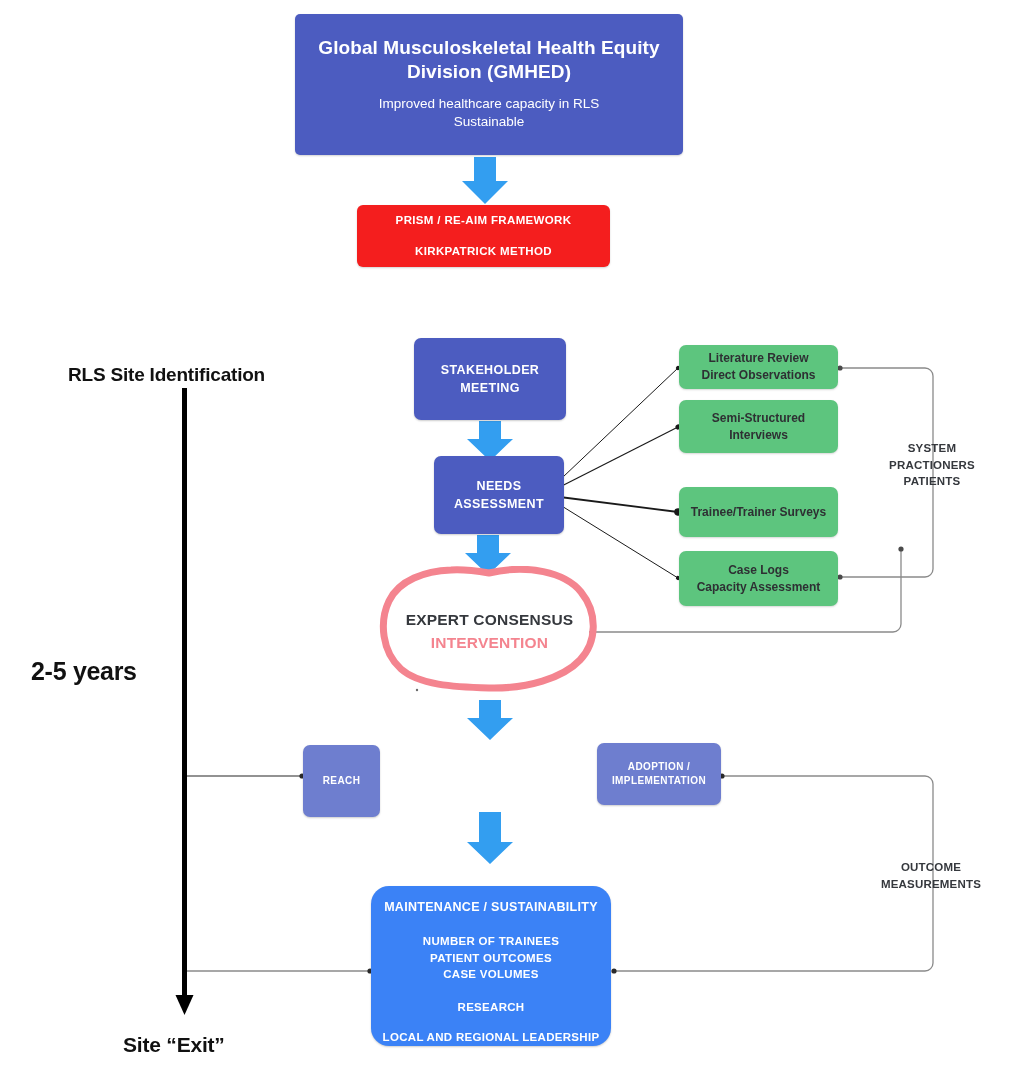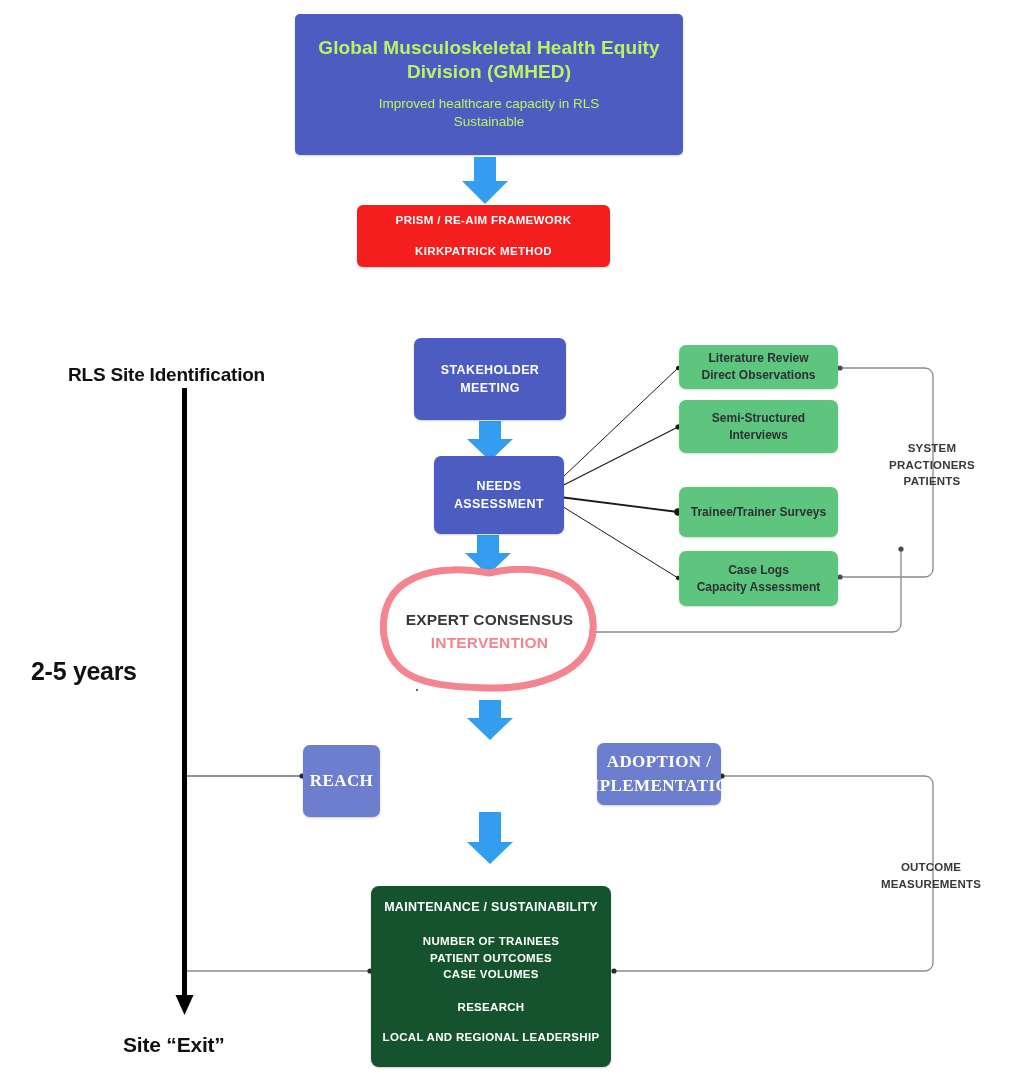--- a/index.html
+++ b/index.html
@@ -10,21 +10,21 @@
   }
   #canvas{position:absolute;left:0;top:0;width:1030px;height:1080px;}
   svg.layer{position:absolute;left:0;top:0;width:1030px;height:1080px;pointer-events:none;}
 
   .node{position:absolute;box-sizing:border-box;display:flex;flex-direction:column;
         align-items:center;justify-content:center;text-align:center;}
 
   
   #box-gmhed{
     left:295px;top:14px;width:388px;height:141px;
-    background:#4c5cc0;border-radius:5px;color:#bef264;
+    background:#4c5cc0;border-radius:5px;color:#ffffff;
     box-shadow:0 1px 2px rgba(0,0,0,.18);
     padding:14px 18px;justify-content:flex-start;
   }
   #box-gmhed .t1{font-size:19px;font-weight:bold;line-height:1.28;margin-top:8px;letter-spacing:.1px;}
   #box-gmhed .t2{font-size:13.5px;font-weight:400;line-height:1.35;margin-top:10px;}
 
   
   #box-framework{
     left:357px;top:205px;width:253px;height:62px;
     background:#f41e1e;border-radius:6px;color:#ffffff;
@@ -36,38 +36,38 @@
   
   .blue{background:#4c5cc0;color:#fff;border-radius:7px;
         box-shadow:0 1px 2px rgba(0,0,0,.2);
         font-size:12.5px;font-weight:bold;letter-spacing:.4px;line-height:1.45;}
   #box-stakeholder{left:414px;top:338px;width:152px;height:82px;}
   #box-needs{left:434px;top:456px;width:130px;height:78px;}
 
   
   .purple{background:#6e7ecf;color:#fff;border-radius:7px;
           box-shadow:0 1px 2px rgba(0,0,0,.2);
-          font-size:17px;font-weight:bold;letter-spacing:.4px;line-height:1.4;font-family:Liberation Serif, serif;}
+          font-size:10px;font-weight:bold;letter-spacing:.4px;line-height:1.4;}
   #box-reach{left:303px;top:745px;width:77px;height:72px;}
   #box-effectiveness{left:429px;top:741px;width:122px;height:70px;}
   #box-adoption{left:597px;top:743px;width:124px;height:62px;}
 
   
   .green{background:#5dc57e;color:#2e3033;border-radius:7px;
          box-shadow:0 1px 2px rgba(0,0,0,.16);
          font-size:12px;font-weight:bold;line-height:1.4;}
   #box-literature{left:679px;top:345px;width:159px;height:44px;}
   #box-semistructured{left:679px;top:400px;width:159px;height:53px;}
   #box-surveys{left:679px;top:487px;width:159px;height:50px;}
   #box-caselogs{left:679px;top:551px;width:159px;height:55px;}
 
   
   #box-maintenance{
-    left:371px;top:886px;width:240px;height:181px;
-    background:#14532d;color:#fff;border-radius:8px;
+    left:371px;top:886px;width:240px;height:160px;
+    background:#3b82f6;color:#fff;border-radius:18px;
     box-shadow:0 1px 2px rgba(0,0,0,.2);
     justify-content:flex-start;padding-top:14px;
   }
   #box-maintenance .hd{font-size:12.5px;font-weight:bold;letter-spacing:.3px;}
   #box-maintenance .grp{margin-top:19px;font-size:11.5px;font-weight:bold;letter-spacing:.3px;line-height:1.45;}
   #box-maintenance .grp2{margin-top:18px;font-size:11.5px;font-weight:bold;letter-spacing:.3px;}
   #box-maintenance .grp3{margin-top:18px;font-size:11.5px;font-weight:bold;letter-spacing:.3px;}
 
   
   #oval-wrap{position:absolute;left:377px;top:566px;width:225px;height:130px;}

